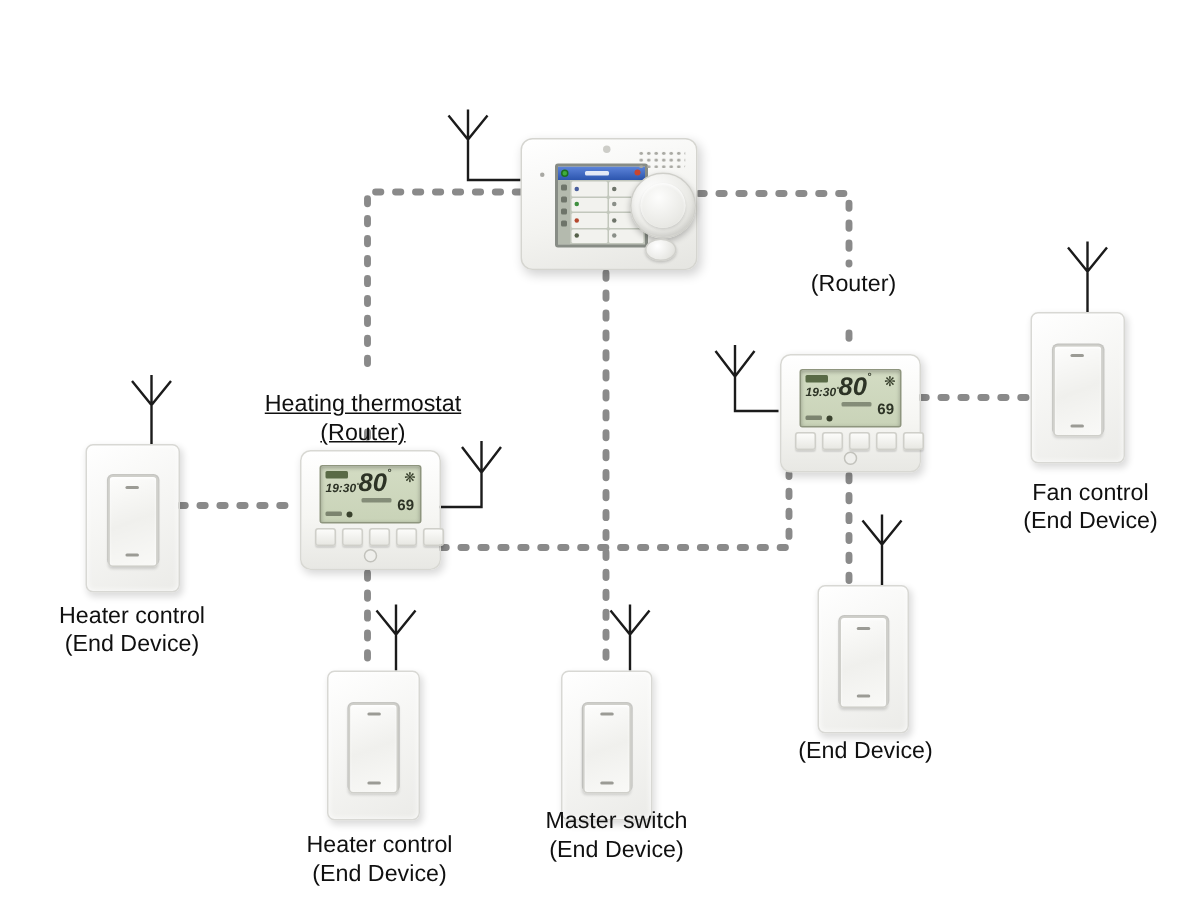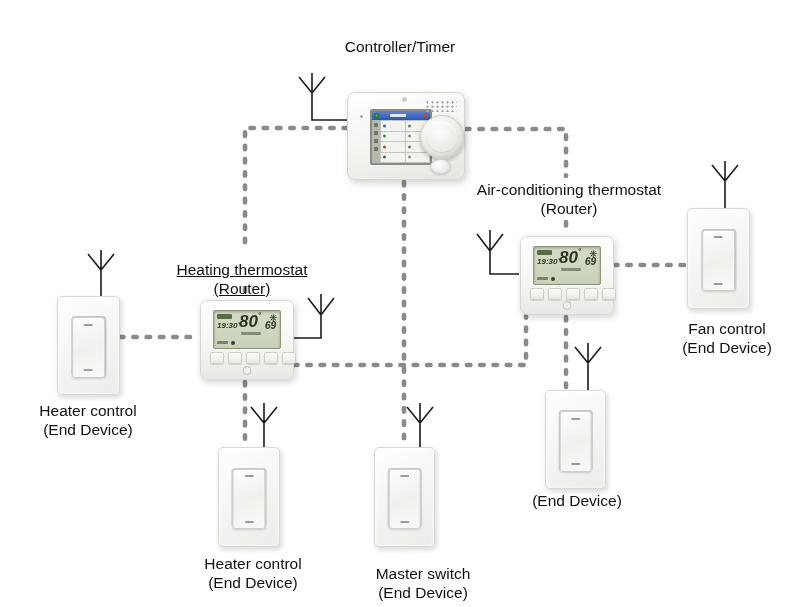--- a/index.html
+++ b/index.html
@@ -50,21 +50,21 @@
   }
   .lcd-day{position:absolute;left:3px;top:3px;width:15px;height:5px;background:#596a46;border-radius:1px;}
   .lcd-time{position:absolute;left:3px;top:10px;font-size:8px;font-weight:bold;font-style:italic;letter-spacing:0;}
   .lcd-time .deg{font-size:5px;vertical-align:top;}
   .lcd-temp{position:absolute;left:25px;top:1px;font-size:17px;font-weight:bold;font-style:italic;}
   .lcd-temp .deg{font-size:7px;vertical-align:top;}
   .lcd-sub{position:absolute;left:27px;top:21px;width:20px;height:3px;background:rgba(45,51,38,.45);border-radius:1px;}
   .lcd-fan{position:absolute;right:3px;top:2px;font-size:9px;color:#333b28;}
   .lcd-setat{position:absolute;left:3px;bottom:4px;width:11px;height:3px;background:rgba(45,51,38,.5);border-radius:1px;}
   .lcd-setdot{position:absolute;left:17px;bottom:3px;width:4px;height:4px;border-radius:50%;background:#39412d;}
-  .lcd-set{position:absolute;right:4px;bottom:17px;font-size:10px;font-weight:bold;font-style:italic;}
+  .lcd-set{position:absolute;right:4px;bottom:5px;font-size:10px;font-weight:bold;}
   .tbtns{position:absolute;left:9px;top:51px;display:flex;gap:4px;}
   .tbtn{width:12px;height:10px;border:1px solid #cfcfc9;border-radius:2px;
     background:linear-gradient(180deg,#fcfcfa,#e8e8e3);box-shadow:0 1px 1px rgba(0,0,0,.12);}
   .tlogo{position:absolute;left:50%;transform:translateX(-50%);bottom:4px;width:7px;height:7px;
     border:1px solid #c2c2bc;border-radius:50%;background:#efefec;}
   
   .controller{
     position:absolute;left:347px;top:92px;width:116px;height:86px;
     border:1px solid #d5d5d0;border-radius:8px;
     background:linear-gradient(165deg,#ffffff 0%,#f3f3f0 55%,#e5e5e1 100%);
@@ -246,25 +246,23 @@
     <div class="rocker-recess"></div>
     <div class="rocker"></div>
   </div>
 
   <div class="switch" style="left:545px;top:390px;width:59px;height:97px;">
     <div class="rocker-recess"></div>
     <div class="rocker"></div>
   </div>
 
   <div class="label" style="left:400px;top:37px;">
-    <div>Controller/Timer</div>
   </div>
 
   <div class="label" style="left:569px;top:180px;">
-    <div>Air-conditioning thermostat</div>
     <div>(Router)</div>
   </div>
 
   <div class="label" style="left:242px;top:260px;text-decoration:underline;">
     <div>Heating thermostat</div>
     <div>(Router)</div>
   </div>
 
   <div class="label" style="left:88px;top:401px;">
     <div>Heater control</div>
@@ -274,21 +272,21 @@
   <div class="label" style="left:727px;top:319px;">
     <div>Fan control</div>
     <div>(End Device)</div>
   </div>
 
   <div class="label" style="left:253px;top:554px;">
     <div>Heater control</div>
     <div>(End Device)</div>
   </div>
 
-  <div class="label" style="left:411px;top:564px;margin-left:12px;">
+  <div class="label" style="left:411px;top:538px;">
     <div>Master switch</div>
     <div>(End Device)</div>
   </div>
 
   <div class="label" style="left:577px;top:491px;">
     <div>(End Device)</div>
   </div>
 
 </div>
 

